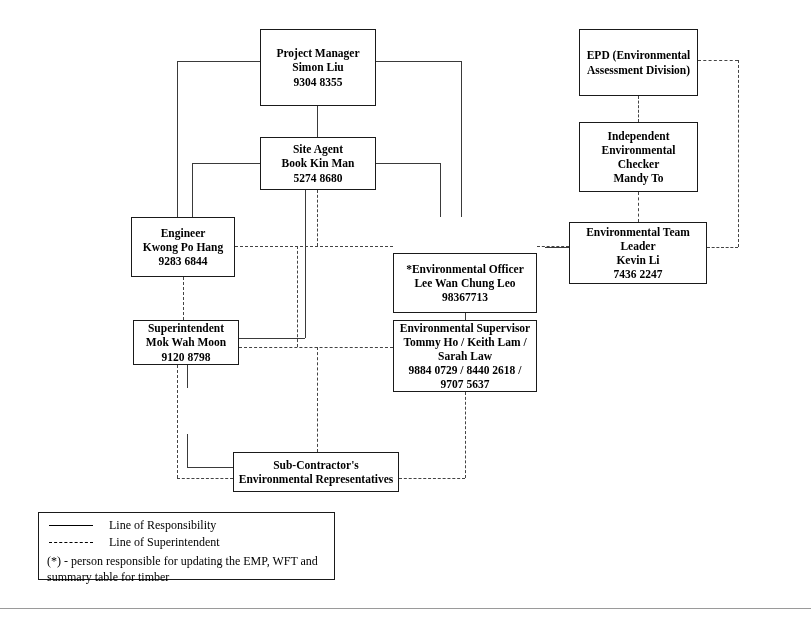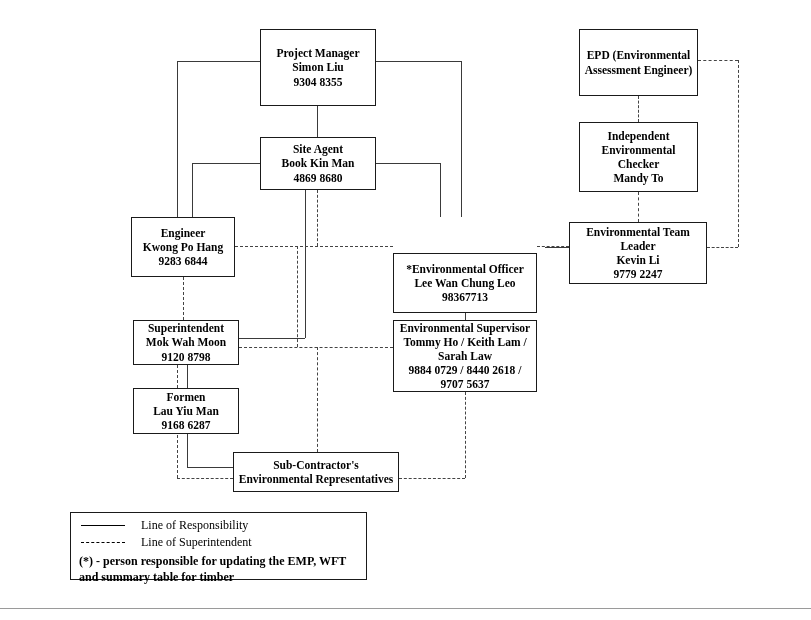--- a/index.html
+++ b/index.html
@@ -20,21 +20,21 @@
   .dh{height:0;border-top:1.5px dashed #444;}
   .dv{width:0;border-left:1.5px dashed #444;}
 
   
   #legend{position:absolute;border:1px solid #1a1a1a;background:#fff;box-sizing:border-box;z-index:6;}
   .lg-row{position:relative;height:17px;font-size:12px;line-height:17px;}
   .lg-key{position:absolute;left:10px;top:8px;width:44px;}
   .k-solid{border-top:1.4px solid #000;}
   .k-dash{border-top:1.4px dashed #000;}
   .lg-label{position:absolute;left:70px;top:0;white-space:nowrap;}
-  .lg-note{font-size:12px;line-height:16px;padding:2px 6px 0 8px;font-weight:bold;}
+  .lg-note{font-size:12px;line-height:16px;padding:2px 6px 0 8px;}
 
   #rule{position:absolute;left:0;width:811px;height:0;border-top:1px solid #9a9a9a;}
 </style>
 </head>
 <body>
 
 <div id="canvas">
 
   <div class="ln sv" style="left:317px;top:92px;height:45px;"></div>
 
@@ -94,80 +94,75 @@
 
   <div class="box" style="left:260px;top:29px;width:116px;height:77px;">
     <span class="txt">Project Manager
 Simon Liu
 9304 8355</span>
   </div>
 
   <div class="box" style="left:260px;top:137px;width:116px;height:53px;">
     <span class="txt">Site Agent
 Book Kin Man
-4869 8680</span>
+5274 8680</span>
   </div>
 
   <div class="box" style="left:131px;top:217px;width:104px;height:60px;text-align:center;">
     <span class="txt">Engineer
 Kwong Po Hang
 9283 6844</span>
   </div>
 
   <div class="box" style="left:393px;top:217px;width:144px;height:60px;margin-top:36px;">
     <span class="txt">*Environmental Officer
 Lee Wan Chung Leo
 98367713</span>
   </div>
 
   <div class="box" style="left:579px;top:29px;width:119px;height:67px;">
     <span class="txt">EPD (Environmental
-Assessment Engineer)</span>
+Assessment Division)</span>
   </div>
 
   <div class="box" style="left:579px;top:122px;width:119px;height:70px;">
     <span class="txt">Independent
 Environmental
 Checker
 Mandy To</span>
   </div>
 
   <div class="box" style="left:569px;top:222px;width:138px;height:62px;">
     <span class="txt">Environmental Team
 Leader
 Kevin Li
-9779 2247</span>
+7436 2247</span>
   </div>
 
   <div class="box" style="left:133px;top:320px;width:106px;height:45px;">
     <span class="txt">Superintendent
 Mok Wah Moon
 9120 8798</span>
   </div>
 
-  <div class="box" style="left:133px;top:388px;width:106px;height:46px;">
-    <span class="txt">Formen
-Lau Yiu Man
-9168 6287</span>
-  </div>
 
   <div class="box" style="left:393px;top:320px;width:144px;height:72px;">
     <span class="txt">Environmental Supervisor
 Tommy Ho / Keith Lam /
 Sarah Law
 9884 0729 / 8440 2618 /
 9707 5637</span>
   </div>
 
   <div class="box" style="left:233px;top:452px;width:166px;height:40px;">
     <span class="txt">Sub-Contractor's
 Environmental Representatives</span>
   </div>
 
-  <div id="legend" style="left:38px;top:512px;width:297px;height:68px;margin-left:32px;">
+  <div id="legend" style="left:38px;top:512px;width:297px;height:68px;">
     <div class="lg-row" style="margin-top:4px;">
       <span class="lg-key k-solid"></span>
       <span class="lg-label">Line of Responsibility</span>
     </div>
     <div class="lg-row">
       <span class="lg-key k-dash"></span>
       <span class="lg-label">Line of Superintendent</span>
     </div>
     <div class="lg-note">(*) - person responsible for updating the EMP, WFT and summary table for timber</div>
   </div>

